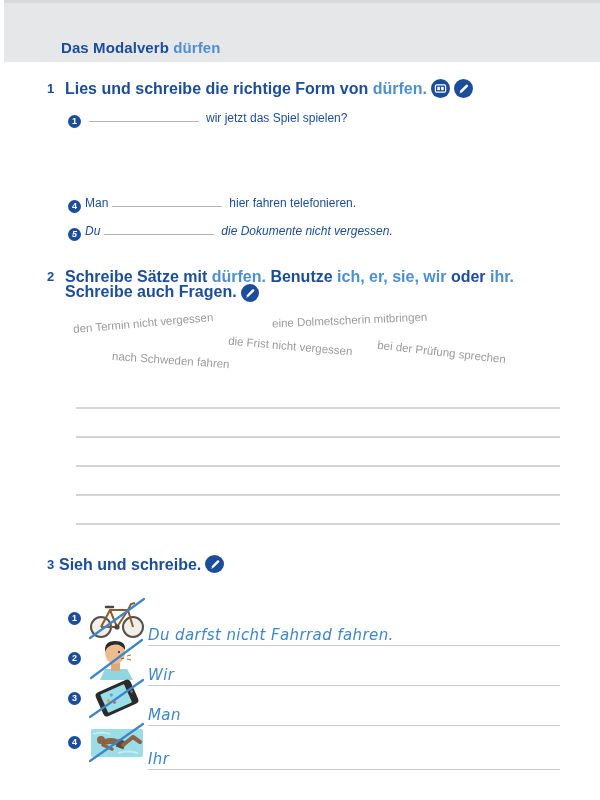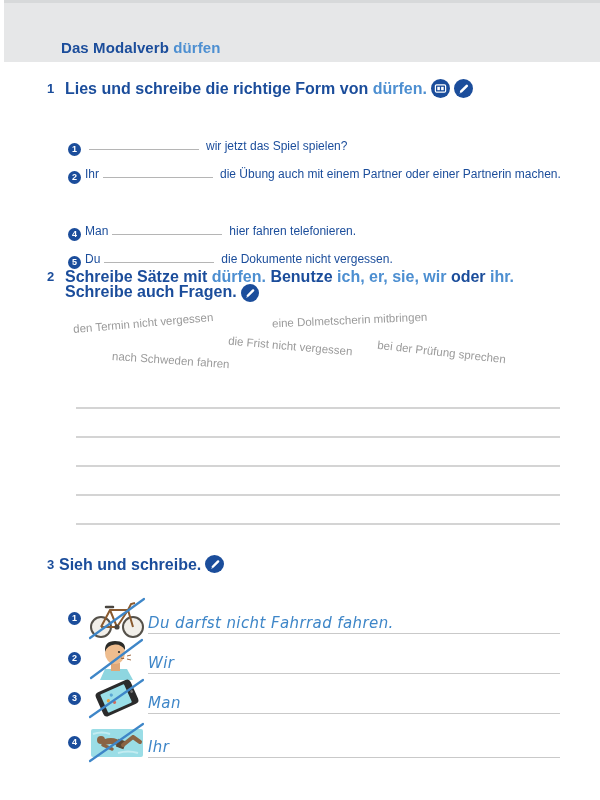--- a/index.html
+++ b/index.html
@@ -13,40 +13,40 @@
   .page-title{position:absolute;left:57px;top:39px;font-size:15px;font-weight:bold;letter-spacing:.1px;}
   .accent{color:#4d8fd1;}
   
   .ex-head{position:absolute;display:flex;align-items:center;}
   .ex-num{font-size:13px;font-weight:bold;width:18px;flex:0 0 18px;}
   .ex-instr{font-size:16px;font-weight:bold;line-height:15px;}
   .icon-circle{display:inline-flex;align-items:center;justify-content:center;width:19px;height:19px;
     border-radius:50%;background:#1b4d9b;margin-left:4px;vertical-align:middle;flex:0 0 19px;}
   .icon-circle svg{display:block;}
   
-  .fill-row{position:absolute;left:68px;width:492px;height:16px;font-size:12px;line-height:14px;white-space:nowrap;margin-top:28px;}
+  .fill-row{position:absolute;left:68px;width:492px;height:16px;font-size:12px;line-height:14px;white-space:nowrap;}
   .badge{display:inline-block;width:13px;height:13px;border-radius:50%;background:#1b4d9b;color:#fff;
     font-size:9px;font-weight:bold;line-height:13px;text-align:center;vertical-align:-2px;margin-right:4px;}
   .pre-word{margin-right:2px;}
   .blank{display:inline-block;width:110px;height:11px;border-bottom:1px solid #b5b5b5;margin:0 7px 0 2px;}
   
   .word{position:absolute;font-size:11.5px;color:#9b9b9b;white-space:nowrap;}
   .w0{left:73px;top:317px;transform:rotate(-5deg);}
   .w1{left:272px;top:314px;transform:rotate(-2.5deg);}
   .w2{left:228px;top:340px;transform:rotate(5deg);}
   .w3{left:112px;top:354px;transform:rotate(4deg);}
   .w4{left:377px;top:346px;transform:rotate(6.5deg);}
   
   .wline{position:absolute;left:76px;width:484px;height:0;border-bottom:2px solid #d4d4d4;}
   
   .ex3-row{position:absolute;left:68px;width:492px;height:44px;}
   .ex3-row .badge{position:absolute;left:0;top:16px;margin:0;}
   .pic{position:absolute;left:20px;top:0;width:58px;height:44px;}
   .pic svg{display:block;width:58px;height:44px;}
-  .ans{position:absolute;left:80px;right:0;top:8px;height:29px;border-bottom:1px solid #c9c9c9;
+  .ans{position:absolute;left:80px;right:0;top:20px;height:29px;border-bottom:1px solid #c9c9c9;
     display:flex;align-items:flex-end;}
   .hw{font-family:"DejaVu Sans", sans-serif;font-style:italic;font-size:15px;color:#3e86c8;
     letter-spacing:.4px;padding-bottom:1px;white-space:nowrap;}
   .cross{stroke:#3e86c8;stroke-width:2.2;stroke-linecap:round;fill:none;}
 </style>
 </head>
 <body>
 
 <div id="page">
 
@@ -69,27 +69,24 @@
       <svg width="19" height="19" viewBox="0 0 19 19">
         <line x1="7.2" y1="12.4" x2="12.8" y2="6.8" stroke="#fff" stroke-width="2.6" stroke-linecap="round"></line>
         <path d="M6.6 13 L5.2 14.4 L7 14 Z" fill="#fff"></path>
       </svg>
     </span>
   </div>
 
   <div class="fill-row" style="top:110px;">
     <span class="badge">1</span><span class="pre-word"></span><span class="blank"></span><span>wir jetzt das Spiel spielen?</span>
   </div>
-  <div class="fill-row" style="top:138px;">
-    <span class="badge">2</span><span class="pre-word">Ihr</span><span class="blank"></span><span>die Übung auch mit einem Partner oder einer Partnerin machen.</span>
-  </div>
   <div class="fill-row" style="top:195px;">
     <span class="badge">4</span><span class="pre-word">Man</span><span class="blank"></span><span>hier fahren telefonieren.</span>
   </div>
-  <div class="fill-row" style="top:223px;">
+  <div class="fill-row" style="top:223px;font-style:italic;">
     <span class="badge">5</span><span class="pre-word">Du</span><span class="blank"></span><span>die Dokumente nicht vergessen.</span>
   </div>
 
   <div class="ex-head" style="left:47px;top:269px;align-items:flex-start;">
     <span class="ex-num">2</span>
     <span class="ex-instr">
       <span>Schreibe Sätze mit </span><span class="accent">dürfen.</span><span> Benutze </span><span class="accent">ich, er, sie, wir</span><span> oder </span><span class="accent">ihr.</span><br>
       <span>Schreibe auch Fragen.</span><span class="icon-circle" style="width:18px;height:18px;">
         <svg width="18" height="18" viewBox="0 0 19 19">
           <line x1="7.2" y1="12.4" x2="12.8" y2="6.8" stroke="#fff" stroke-width="2.6" stroke-linecap="round"></line>

